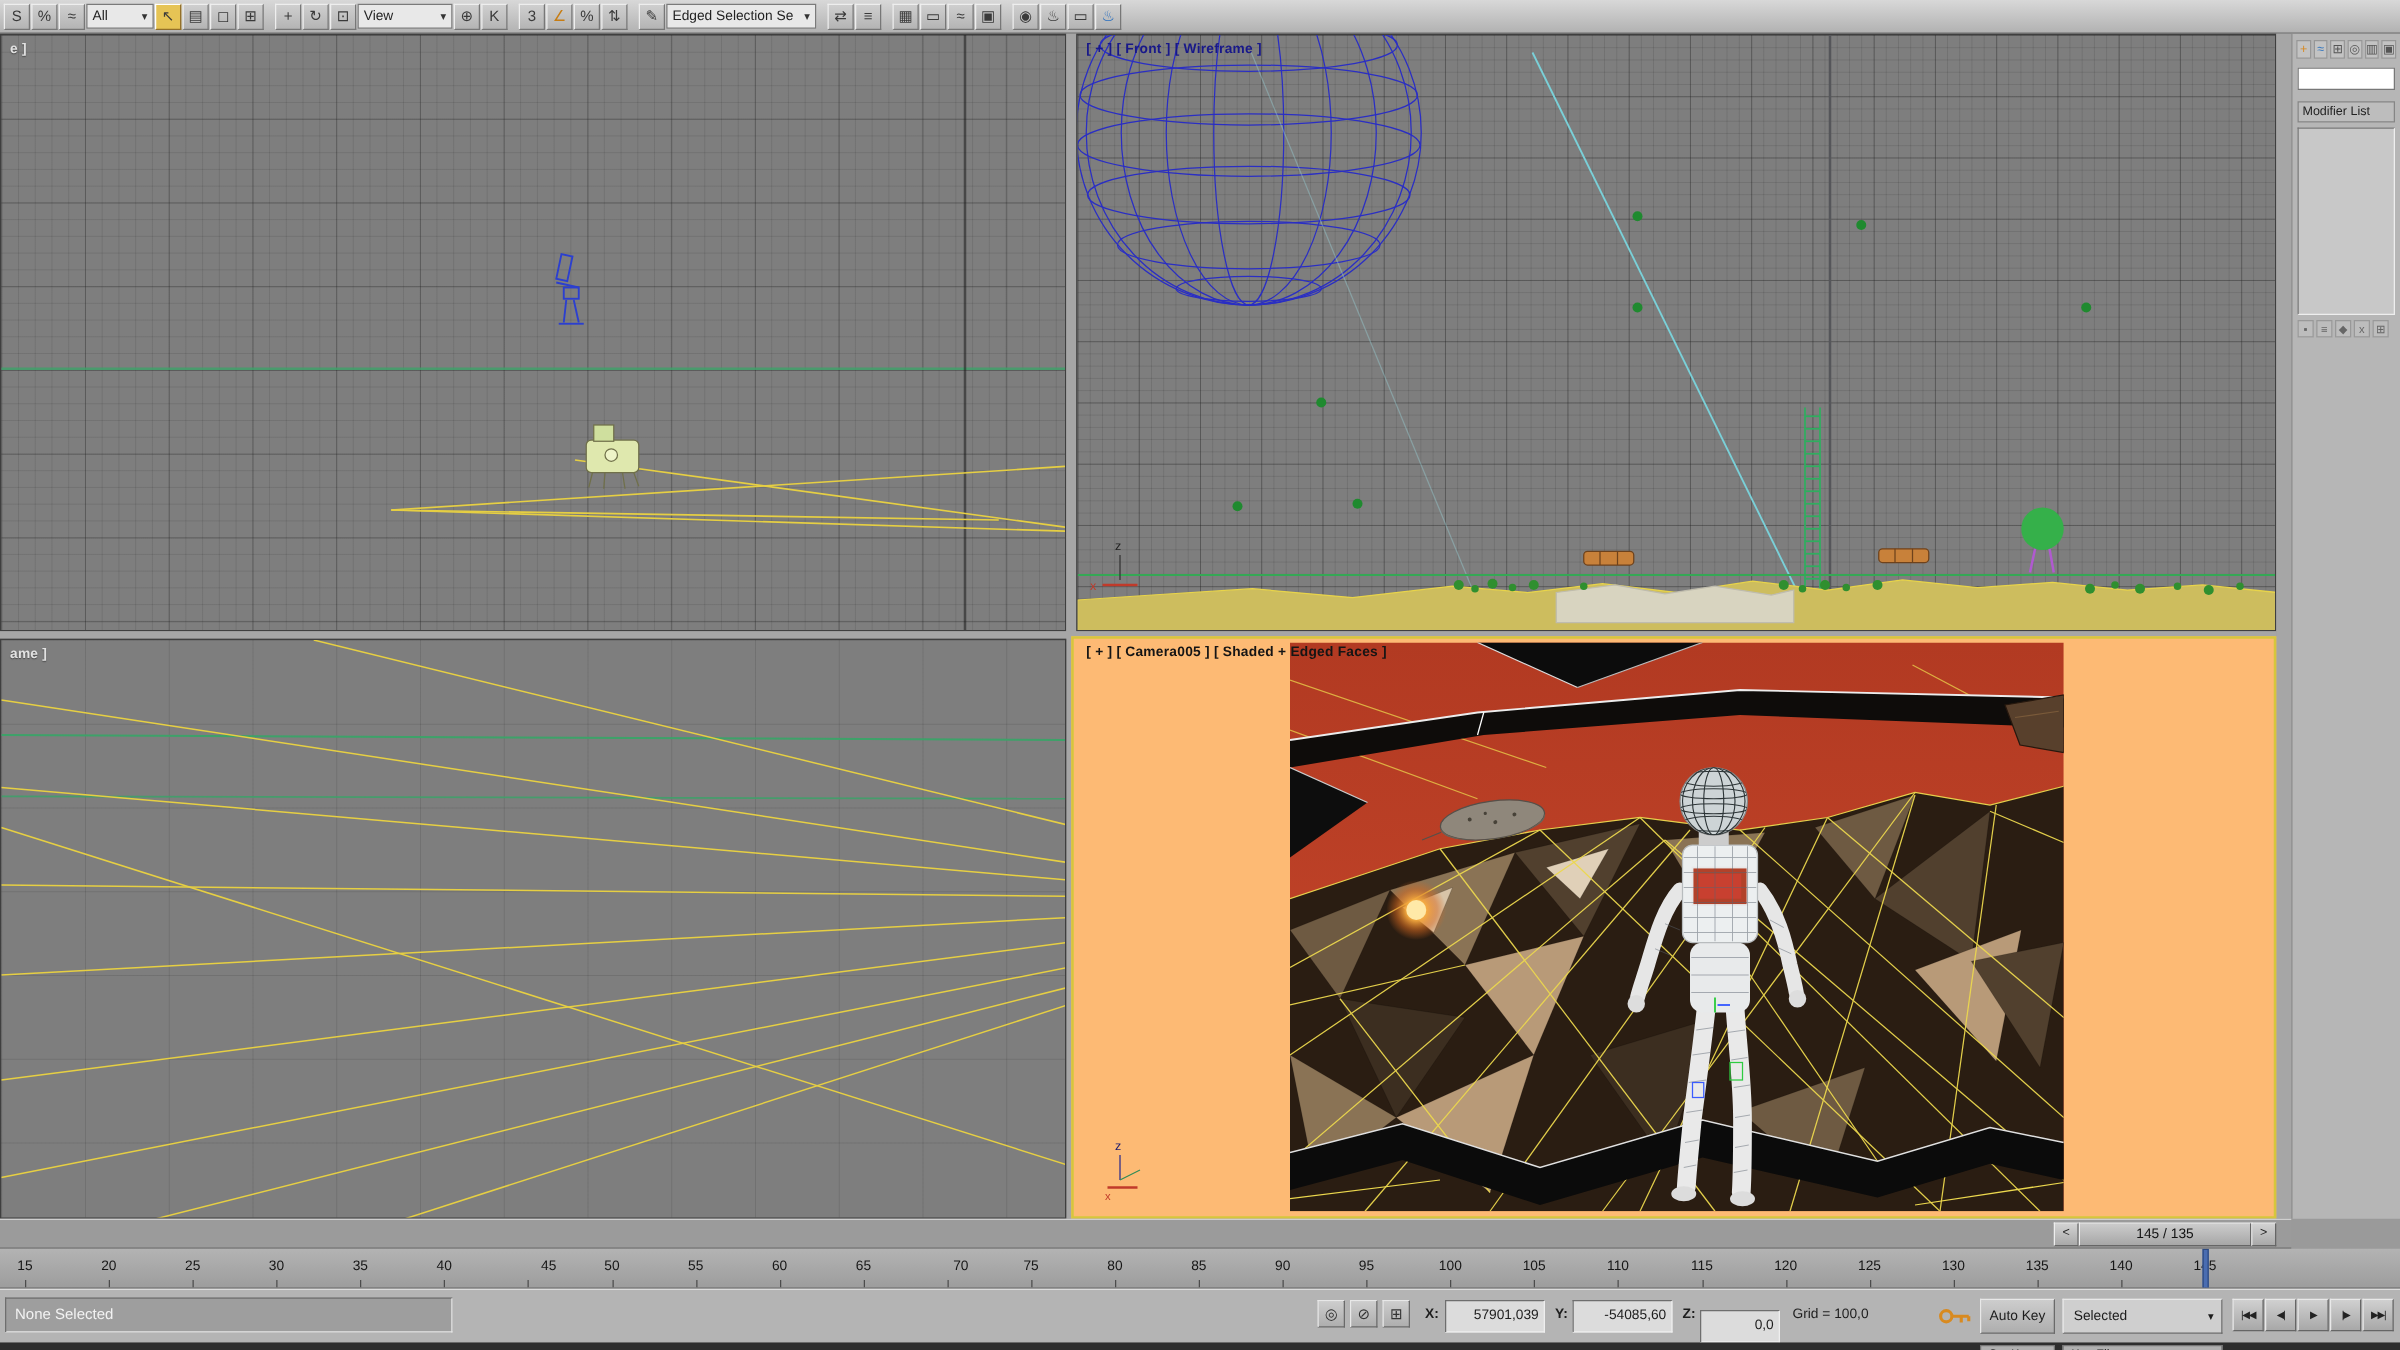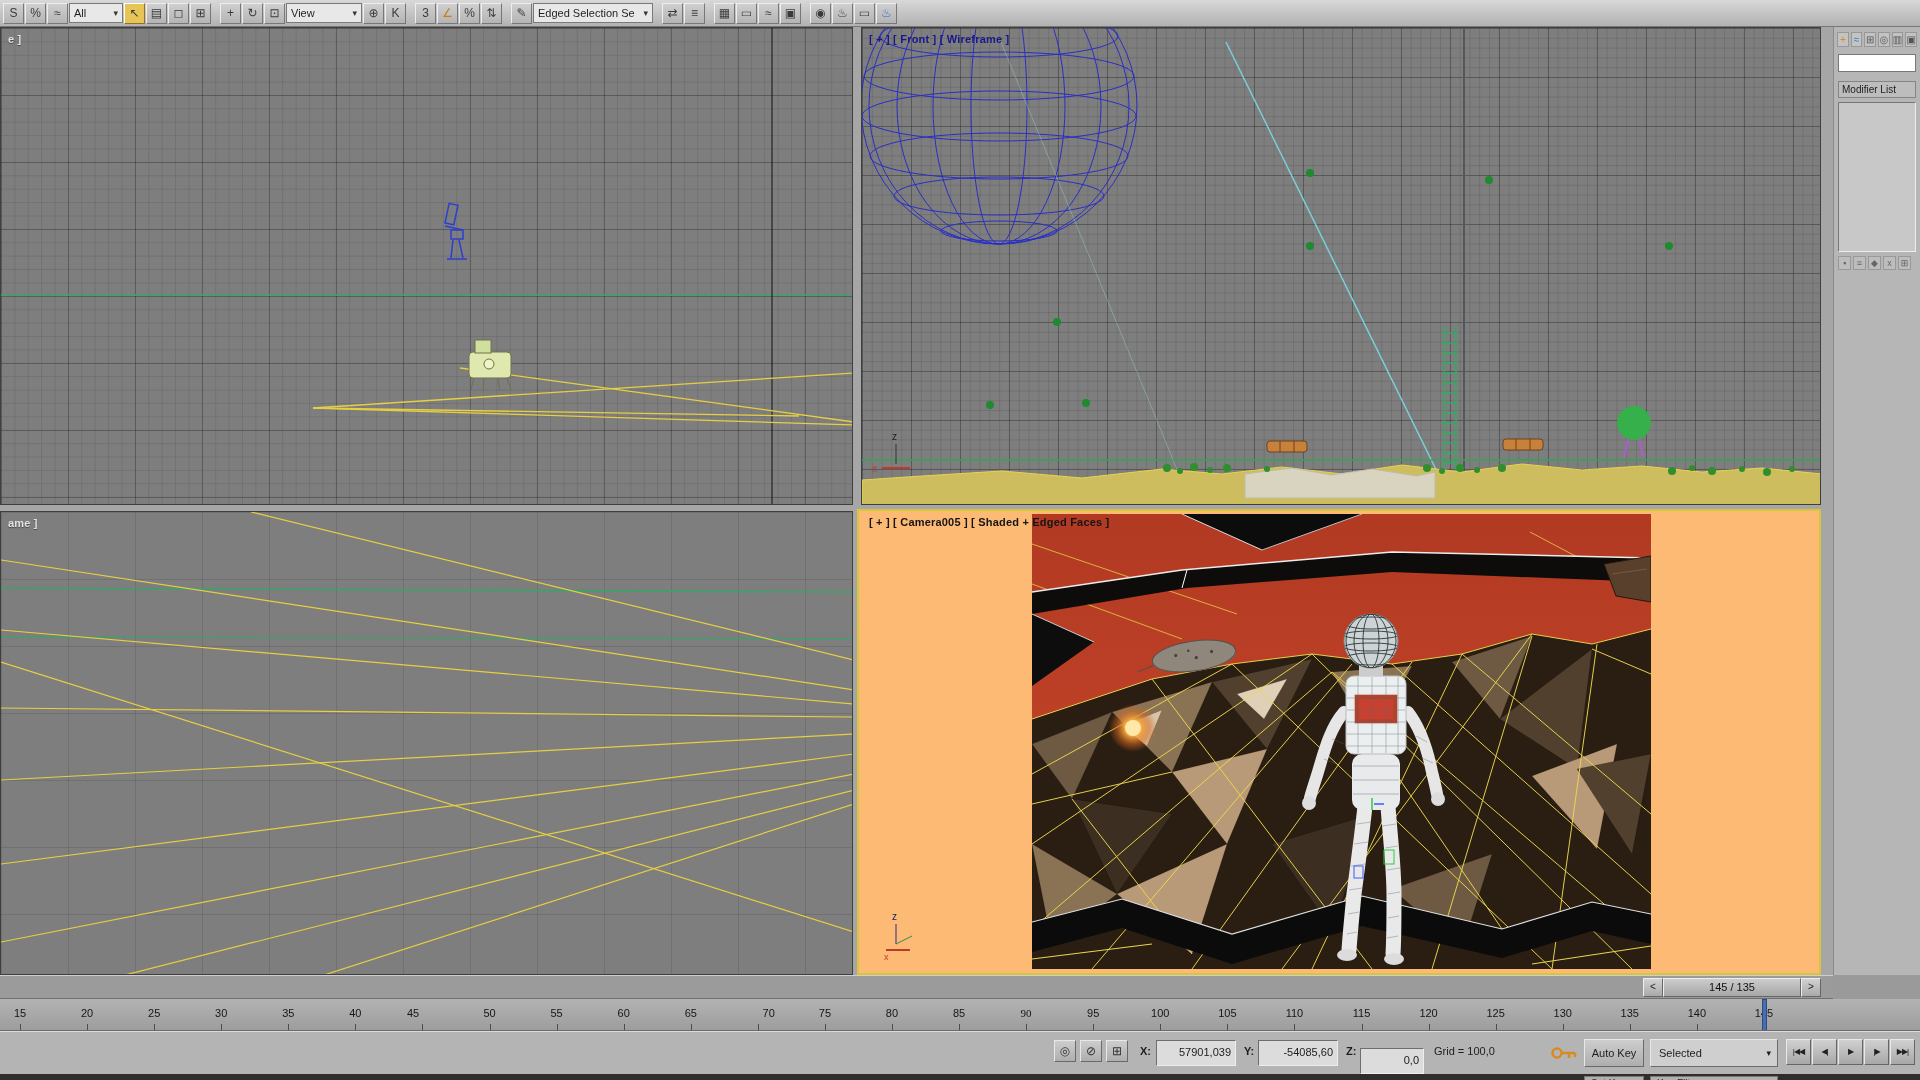--- a/index.html
+++ b/index.html
@@ -518,39 +518,39 @@
     <div class="tick-label" data-name="ruler-tick-20" style="left: 70.075px;">20</div>
     <div class="tick-mark" data-name="ruler-tickmark" style="left: 87.075px;"></div>
     <div class="tick-label" data-name="ruler-tick-25" style="left: 137.15px;">25</div>
     <div class="tick-mark" data-name="ruler-tickmark" style="left: 154.15px;"></div>
     <div class="tick-label" data-name="ruler-tick-30" style="left: 204.225px;">30</div>
     <div class="tick-mark" data-name="ruler-tickmark" style="left: 221.225px;"></div>
     <div class="tick-label" data-name="ruler-tick-35" style="left: 271.3px;">35</div>
     <div class="tick-mark" data-name="ruler-tickmark" style="left: 288.3px;"></div>
     <div class="tick-label" data-name="ruler-tick-40" style="left: 338.375px;">40</div>
     <div class="tick-mark" data-name="ruler-tickmark" style="left: 355.375px;"></div>
-    <div class="tick-label" data-name="ruler-tick-45" style="left: 396px;">45</div>
+    <div class="tick-label" data-name="ruler-tick-45" style="left: 422px;">45</div>
     <div class="tick-mark" data-name="ruler-tickmark" style="left: 422.45px;"></div>
     <div class="tick-label" data-name="ruler-tick-50" style="left: 472.525px;">50</div>
     <div class="tick-mark" data-name="ruler-tickmark" style="left: 489.525px;"></div>
     <div class="tick-label" data-name="ruler-tick-55" style="left: 539.6px;">55</div>
     <div class="tick-mark" data-name="ruler-tickmark" style="left: 556.6px;"></div>
     <div class="tick-label" data-name="ruler-tick-60" style="left: 606.675px;">60</div>
     <div class="tick-mark" data-name="ruler-tickmark" style="left: 623.675px;"></div>
     <div class="tick-label" data-name="ruler-tick-65" style="left: 673.75px;">65</div>
     <div class="tick-mark" data-name="ruler-tickmark" style="left: 690.75px;"></div>
     <div class="tick-label" data-name="ruler-tick-70" style="left: 740.825px; text-align: right;">70</div>
     <div class="tick-mark" data-name="ruler-tickmark" style="left: 757.825px;"></div>
     <div class="tick-label" data-name="ruler-tick-75" style="left: 807.9px;">75</div>
     <div class="tick-mark" data-name="ruler-tickmark" style="left: 824.9px;"></div>
     <div class="tick-label" data-name="ruler-tick-80" style="left: 874.975px;">80</div>
     <div class="tick-mark" data-name="ruler-tickmark" style="left: 891.975px;"></div>
     <div class="tick-label" data-name="ruler-tick-85" style="left: 942.05px;">85</div>
     <div class="tick-mark" data-name="ruler-tickmark" style="left: 959.05px;"></div>
-    <div class="tick-label" data-name="ruler-tick-90" style="left: 1009.12px; font-family: Liberation Serif, serif;">90</div>
+    <div class="tick-label" data-name="ruler-tick-90" style="left: 1009.12px;">90</div>
     <div class="tick-mark" data-name="ruler-tickmark" style="left: 1026.12px;"></div>
     <div class="tick-label" data-name="ruler-tick-95" style="left: 1076.2px;">95</div>
     <div class="tick-mark" data-name="ruler-tickmark" style="left: 1093.2px;"></div>
     <div class="tick-label" data-name="ruler-tick-100" style="left: 1143.27px;">100</div>
     <div class="tick-mark" data-name="ruler-tickmark" style="left: 1160.27px;"></div>
     <div class="tick-label" data-name="ruler-tick-105" style="left: 1210.35px;">105</div>
     <div class="tick-mark" data-name="ruler-tickmark" style="left: 1227.35px;"></div>
     <div class="tick-label" data-name="ruler-tick-110" style="left: 1277.42px;">110</div>
     <div class="tick-mark" data-name="ruler-tickmark" style="left: 1294.42px;"></div>
     <div class="tick-label" data-name="ruler-tick-115" style="left: 1344.5px;">115</div>
@@ -564,20 +564,21 @@
     <div class="tick-label" data-name="ruler-tick-135" style="left: 1612.8px;">135</div>
     <div class="tick-mark" data-name="ruler-tickmark" style="left: 1629.8px;"></div>
     <div class="tick-label" data-name="ruler-tick-140" style="left: 1679.88px;">140</div>
     <div class="tick-mark" data-name="ruler-tickmark" style="left: 1696.88px;"></div>
     <div class="tick-label" data-name="ruler-tick-145" style="left: 1746.95px;">145</div>
     <div class="tick-mark" data-name="ruler-tickmark" style="left: 1763.95px;"></div>
     <div id="frame-marker" data-name="current-frame-marker" style="left: 1761.95px;"></div>
   </div>
 
 <div id="status-bar" data-name="status-bar">
+  <div class="sb-field" style="left:4px;top:6px;width:358px;height:28px" data-name="selection-status-field">None Selected</div>
 
   <div id="status-icon-group" data-name="status-icon-group">
       <div class="sb-icon" data-name="isolate-selection-toggle">◎</div>
       <div class="sb-icon" data-name="selection-lock-toggle">⊘</div>
       <div class="sb-icon" data-name="absolute-offset-mode-icon">⊞</div>
     </div>
 
   <div class="sb-label" style="left:1140px" data-name="x-coord-label">X:</div>
   <div class="sb-num" style="left:1156px;top:8px;width:80px;height:26px" data-name="x-coord-field">57901,039</div>
   <div class="sb-label" style="left:1244px" data-name="y-coord-label">Y:</div>

